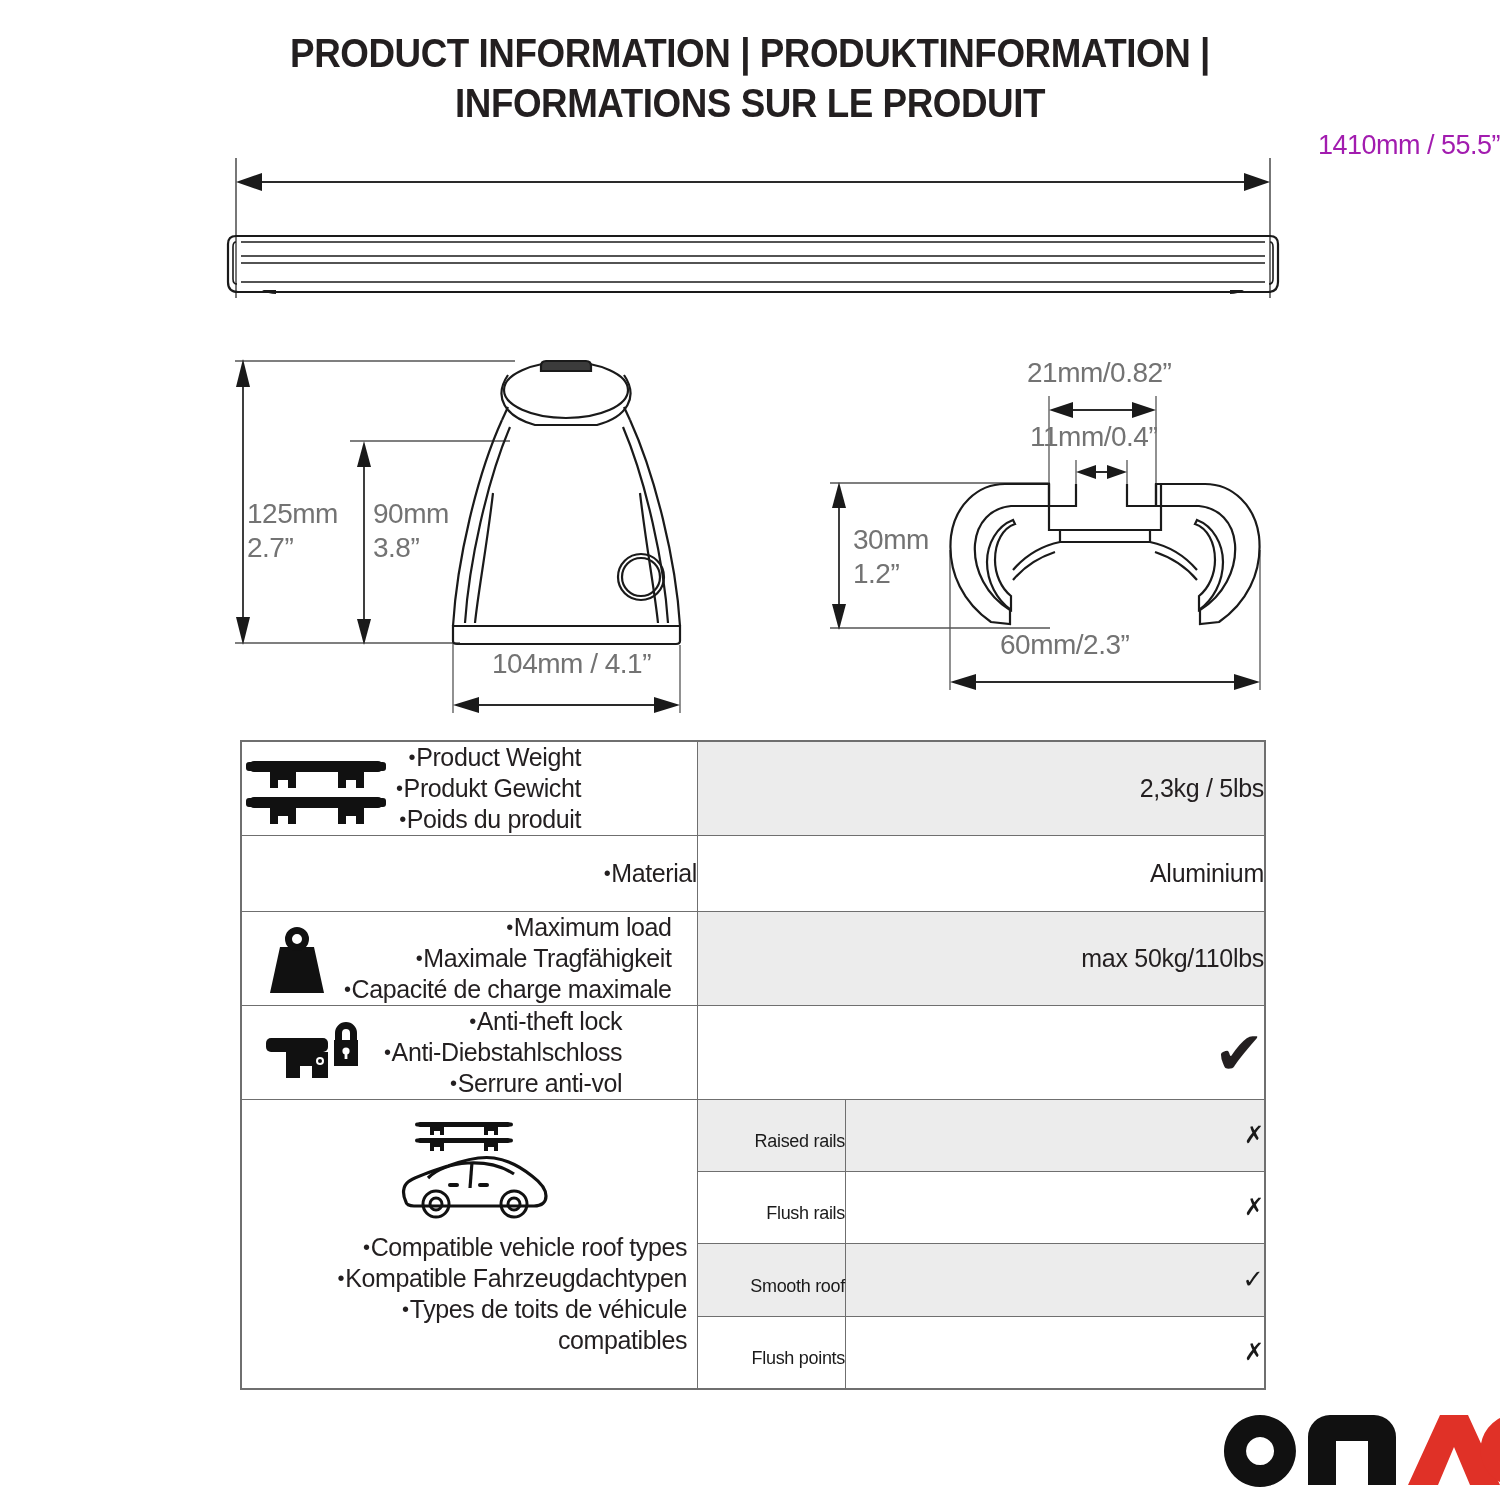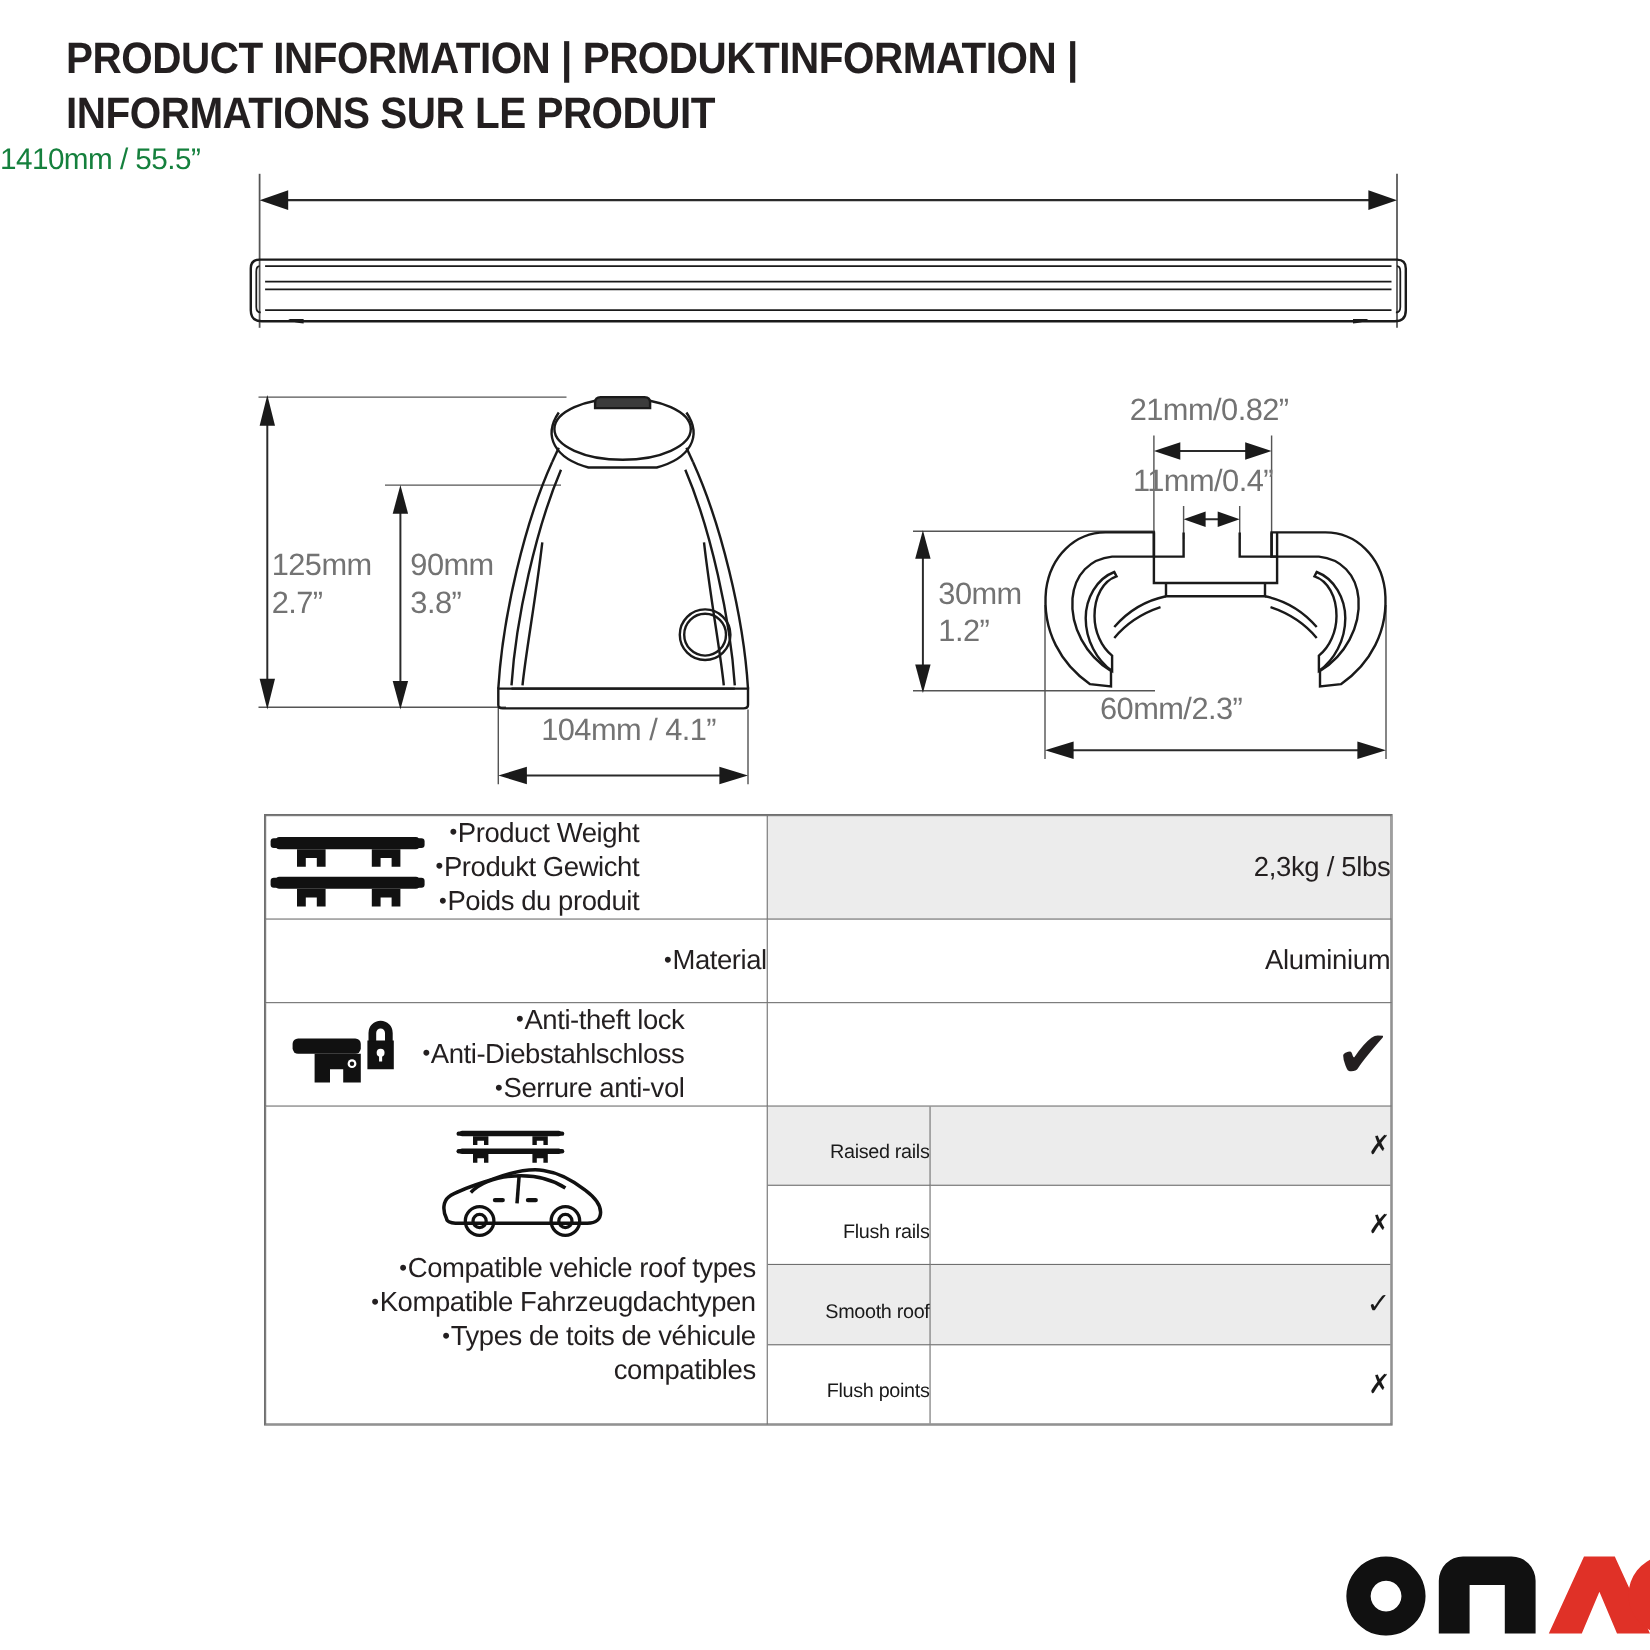--- a/index.html
+++ b/index.html
@@ -7,36 +7,37 @@
     width:1500px;height:1500px;
     background:#ffffff;
     font-family:"Liberation Sans","DejaVu Sans",sans-serif;
     color:#1a1a1a;
     position:relative;
     overflow:hidden;
   }
   
   .title-block{
     position:absolute; left:0; top:28px; width:1500px;
+    text-align:center;
   }
   .title-line{
     font-size:40px;
     font-weight:bold;
     letter-spacing:-0.5px;
     line-height:50px;
     color:#231f20;
     transform:scaleX(0.92);
     transform-origin:center;
   }
 
   
   .topbar-zone{position:absolute;left:0;top:130px;width:1500px;height:190px;}
   .len-label{
-    position:absolute;left:0;top:0;width:1500px;text-align:left;
-    font-size:27px;color:#15803d;letter-spacing:-0.5px;
+    position:absolute;left:0;top:0;width:1500px;text-align:right;
+    font-size:27px;color:#a21caf;letter-spacing:-0.5px;
   }
 
   
   .foot-zone{position:absolute;left:225px;top:345px;width:500px;height:370px;}
   .dim-txt{position:absolute;font-size:28px;color:#737373;line-height:34px;letter-spacing:-0.5px;white-space:nowrap;}
 
   
   .prof-zone{position:absolute;left:805px;top:360px;width:500px;height:340px;}
 
   
@@ -269,20 +270,41 @@
 
       <tr>
         <td class="cell-label" style="padding-left:30px;padding-top:22px;padding-bottom:22px;">
           <span class="bullets">
             <div>Material</div>
           </span>
         </td>
         <td class="cell-value">Aluminium</td>
       </tr>
 
+      <tr>
+        <td class="cell-label" style="padding-left:22px;">
+          <div class="lbl-flex" style="gap:14px;">
+            <span class="icn">
+              <svg width="66" height="76" viewBox="0 0 66 76">
+                <g fill="#111">
+                  <path d="M16,26 L50,26 L60,72 L6,72 Z"></path>
+                  <path d="M33,6 a12,12 0 0 1 12,12 a12,12 0 0 1 -12,12 a12,12 0 0 1 -12,-12 a12,12 0 0 1 12,-12 z
+                           M33,13 a5,5 0 0 0 0,10 a5,5 0 0 0 0,-10 z" fill-rule="evenodd"></path>
+                </g>
+              </svg>
+            </span>
+            <span class="bullets">
+              <div>Maximum load</div>
+              <div>Maximale Tragfähigkeit</div>
+              <div>Capacité de charge maximale</div>
+            </span>
+          </div>
+        </td>
+        <td class="cell-value shade">max 50kg/110lbs</td>
+      </tr>
 
       <tr>
         <td class="cell-label" style="padding-left:20px;margin-top:33px;">
           <div class="lbl-flex" style="gap:22px;">
             <span class="icn">
               <svg width="100" height="66" viewBox="0 0 100 66">
                 <g fill="#111">
                   <rect x="4" y="18" width="62" height="14" rx="5"></rect>
                   <path d="M24,32 h42 v26 h-16 v-12 h-12 v12 h-14 z"></path>
                   <circle cx="58" cy="41" r="4" fill="#fff"></circle>

